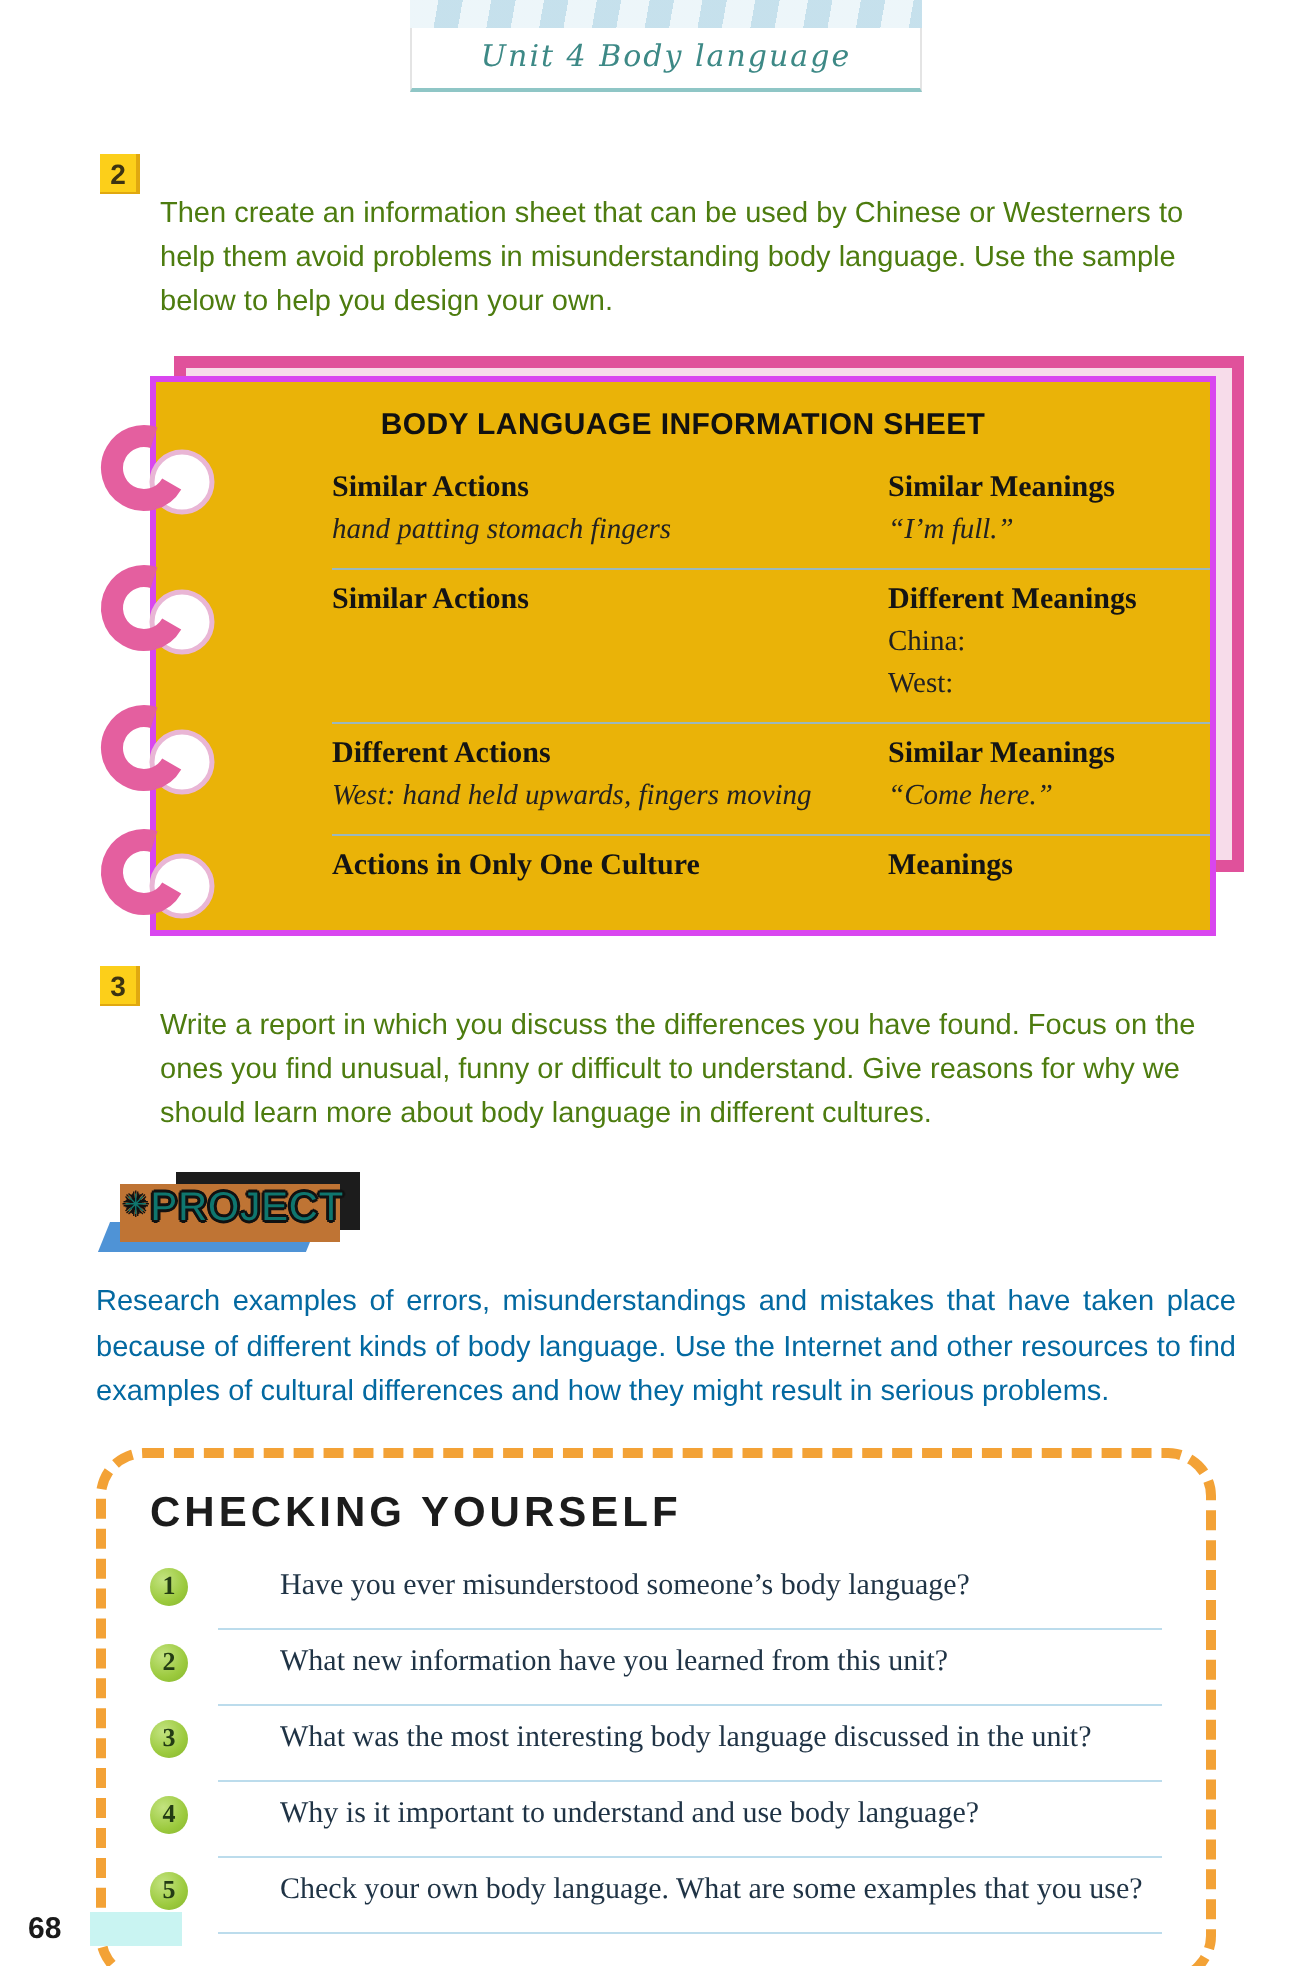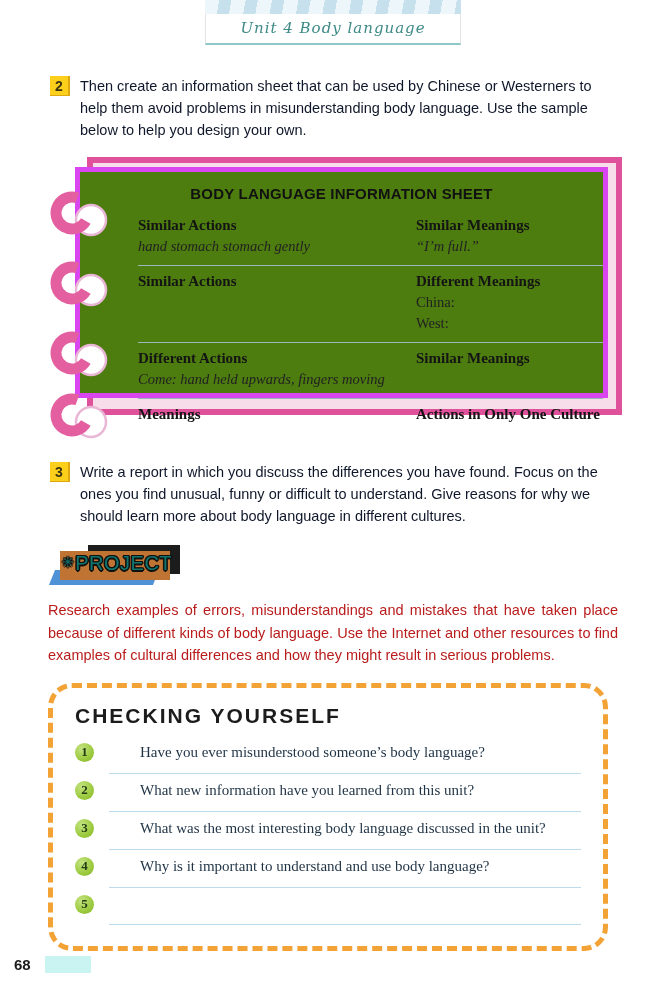--- a/index.html
+++ b/index.html
@@ -36,38 +36,38 @@
   .task-2 { margin-top: 30px; }
   .task-3 { margin-top: 22px; }
   .num-box {
     flex: 0 0 auto;
     width: 20px; height: 20px; margin-top: 1px;
     background: #fccf1a;
     border-right: 2px solid #e0a810; border-bottom: 1px solid #e0a810;
     color: #3c3312; font-weight: bold; font-size: 14px;
     display: flex; align-items: center; justify-content: center;
   }
-  .task-text { font-size: 14.5px; line-height: 1.52; color: #0f172a; }
+  .task-text { font-size: 14.5px; line-height: 1.52; color: #4d7c0f; margin-top: 20px; }
 
   
   .sheet-wrap { position: relative; height: 282px; margin: 16px 28px 0 75px; }
   .sheet-shadow {
     position: absolute; left: 12px; top: 0; width: 535px; height: 258px;
     background: #f7dcea; border: 6px solid #e0519b;
   }
   .sheet-card {
-    position: absolute; left: 0; top: 10px; width: 533px; height: 231px;
-    background: #4d7c0f; border: 5px solid #d946ef;
+    position: absolute; left: 0; top: 10px; width: 533px; height: 280px;
+    background: #eab308; border: 3px solid #d946ef;
     padding-top: 13px;
   }
   .sheet-title {
     text-align: center; font-weight: bold; font-size: 15px;
     letter-spacing: .2px; color: #111; margin-bottom: 8px;
   }
-  .sheet-rows { margin-left: 58px; }
+  .sheet-rows { margin-left: 88px; }
   .srow { display: grid; grid-template-columns: 278px 1fr; padding: 5px 0 8px; }
   .srow + .srow { border-top: 1px solid #9cb8bd; }
   .shead {
     font-family: "Liberation Serif", serif; font-weight: bold;
     font-size: 15px; color: #141414; line-height: 1.4;
   }
   .sline {
     font-family: "Liberation Serif", serif; font-style: italic;
     font-size: 14.5px; color: #222; line-height: 1.45;
   }
@@ -84,21 +84,21 @@
   .pl-text {
     position: absolute; left: 12px; top: 7px;
     font-size: 20px; font-weight: 400; letter-spacing: .5px; color: #0f766e;
     text-shadow: -1.5px 0 #111, 1.5px 0 #111, 0 -1.5px #111, 0 1.5px #111,
                  -1px -1px #111, 1px 1px #111, -1px 1px #111, 1px -1px #111;
   }
   .pl-star { font-size: 14px; vertical-align: 3px; margin-right: 1px; }
 
   .project-text {
     margin: 10px 32px 0 48px;
-    font-size: 14.5px; line-height: 1.55; color: #b91c1c;
+    font-size: 14.5px; line-height: 1.55; color: #0369a1;
     text-align: justify;
   }
 
   
   .check-box {
     margin: 16px 42px 0 48px; height: 268px;
     border: 5px dashed #f3a236; border-radius: 24px;
     padding: 16px 20px 0 22px;
   }
   .check-title {
@@ -141,21 +141,21 @@
 
 <div class="sheet-wrap">
   <div class="sheet-shadow"></div>
   <div class="sheet-card">
     <div class="sheet-title">BODY LANGUAGE INFORMATION SHEET</div>
     <div class="sheet-rows">
 
       <div class="srow">
         <div>
           <div class="shead">Similar Actions</div>
-          <div class="sline">hand stomach stomach gently</div>
+          <div class="sline">hand patting stomach fingers</div>
         </div>
         <div>
           <div class="shead">Similar Meanings</div>
           <div class="sline">“I’m full.”</div>
         </div>
       </div>
 
       <div class="srow">
         <div>
           <div class="shead">Similar Actions</div>
@@ -163,33 +163,34 @@
         <div>
           <div class="shead">Different Meanings</div>
           <div class="sline roman">China:</div>
           <div class="sline roman">West:</div>
         </div>
       </div>
 
       <div class="srow">
         <div>
           <div class="shead">Different Actions</div>
-          <div class="sline">Come: hand held upwards, fingers moving</div>
+          <div class="sline">West: hand held upwards, fingers moving</div>
         </div>
         <div>
           <div class="shead">Similar Meanings</div>
-        </div>
-      </div>
-
-      <div class="srow">
+          <div class="sline">“Come here.”</div>
+        </div>
+      </div>
+
+      <div class="srow">
+        <div>
+          <div class="shead">Actions in Only One Culture</div>
+        </div>
         <div>
           <div class="shead">Meanings</div>
-        </div>
-        <div>
-          <div class="shead">Actions in Only One Culture</div>
         </div>
       </div>
 
     </div>
   </div>
 
   <svg class="ring ring-1" width="72" height="56" viewBox="0 0 72 56">
     <circle cx="46" cy="33" r="15" fill="#ffffff" stroke="#e9b6d5" stroke-width="2.5"></circle>
     <g transform="rotate(30 27 26)">
       <circle cx="27" cy="26" r="16" fill="none" stroke="#e45f9f" stroke-width="11" stroke-dasharray="72 34"></circle>
@@ -251,20 +252,21 @@
   <div class="q-line"></div>
 
   <div class="question">
     <div class="q-circle">4</div>
     <div class="q-text">Why is it important to understand and use body language?</div>
   </div>
   <div class="q-line"></div>
 
   <div class="question">
     <div class="q-circle">5</div>
+    <div class="q-text">Check your own body language. What are some examples that you use?</div>
   </div>
   <div class="q-line"></div>
 </div>
 
 <div class="footer">
   <div class="page-num">68</div>
   <div class="page-num-band"></div>
 </div>
 
 </body></html>

